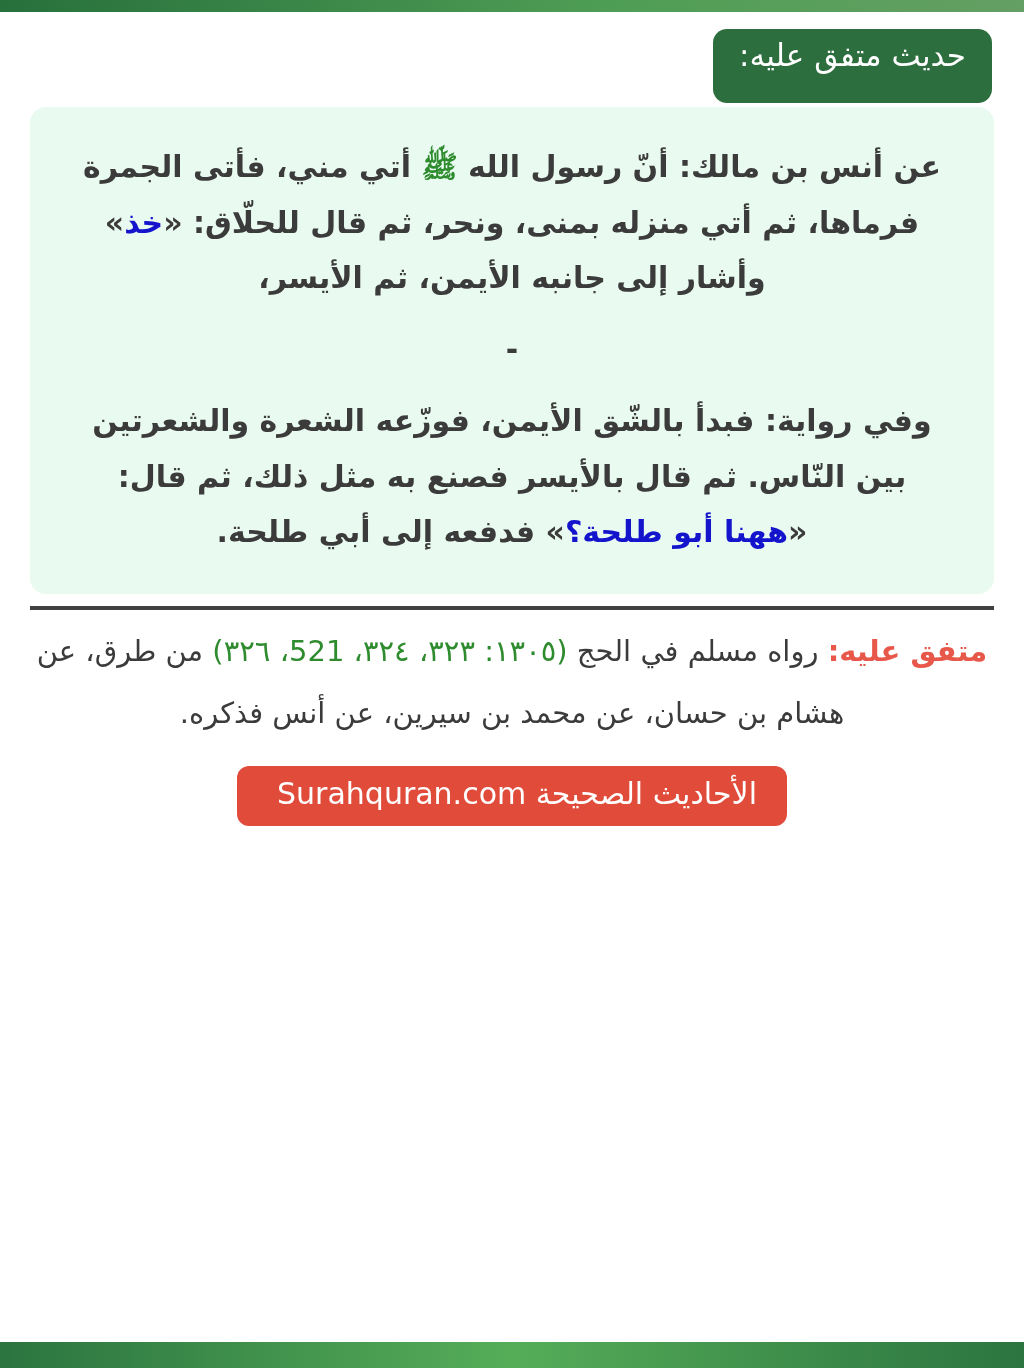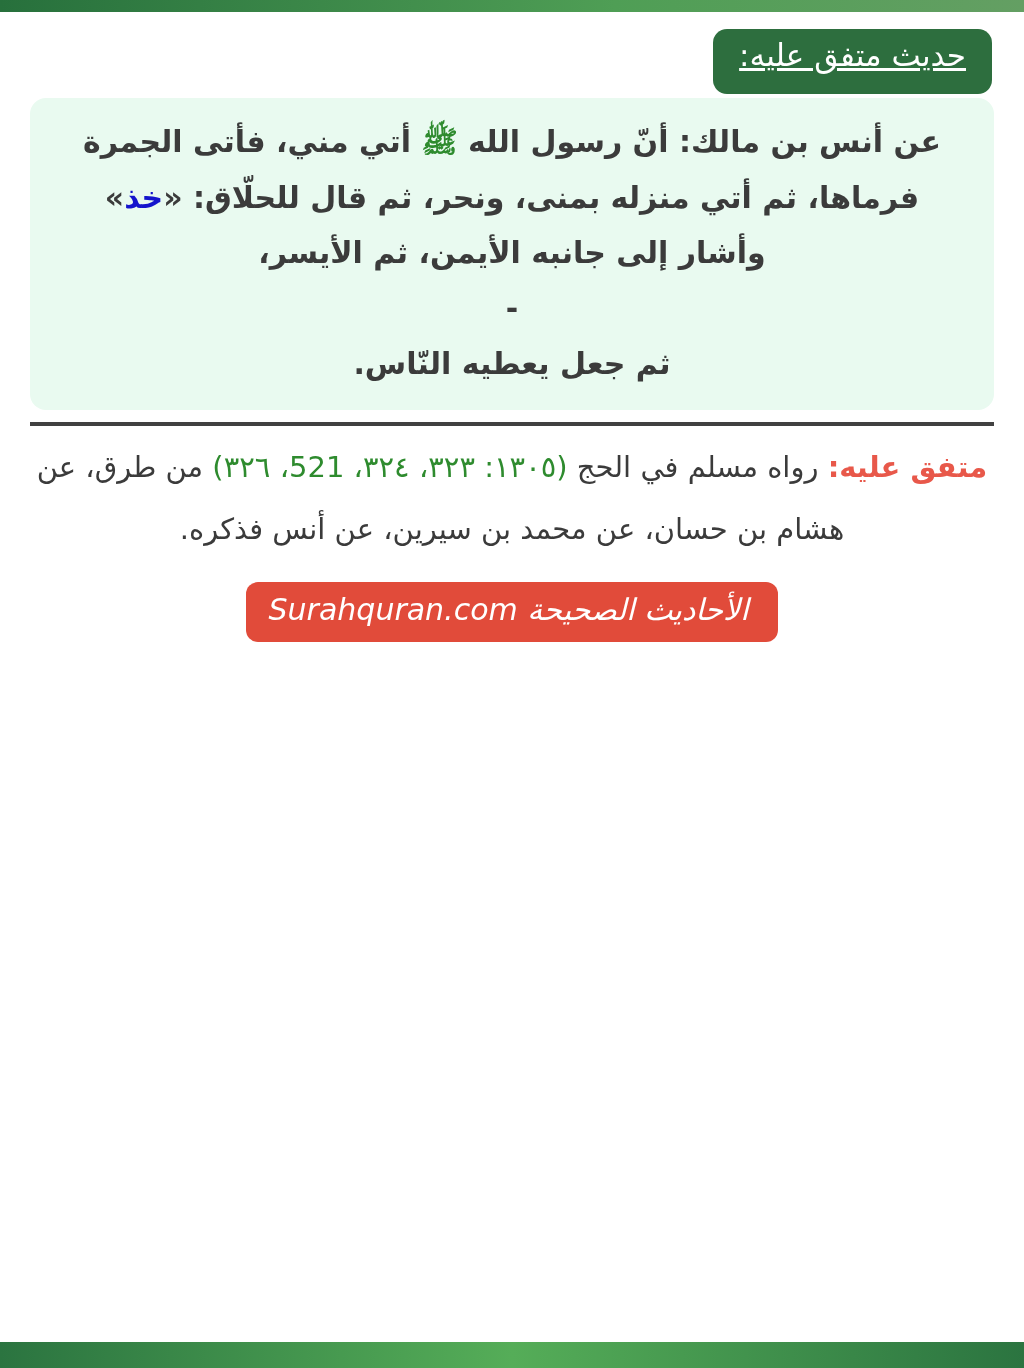--- a/index.html
+++ b/index.html
@@ -31,37 +31,36 @@
   }
   .header-row{
     display:flex;
     justify-content:flex-start; 
     padding:17px 32px 0 32px;
   }
   .header-badge{
     background:var(--header-green);
     color:#ffffff;
     font-size:31px;
-    padding:8px 26px 20px 26px;
+    padding:8px 26px 29px 26px;
     border-radius:14px;
     line-height:1.2;
-    text-decoration:underline;
   }
   .hadith-box{
     margin:4px 30px 0 30px;
     background:var(--box-bg);
     border-radius:16px;
     padding:16px 30px 18px 30px;
     text-align:center;
     font-size:30px;
     font-weight:bold;
     line-height:1.85;
     color:var(--text-dark);
   }
-  .hadith-box p{margin:0;}
+  .hadith-box p{margin:16px;}
   .seg-dark{color:var(--text-dark);}
   .seg-blue{color:var(--blue);}
   .seg-green{color:var(--green);}
   .seg-red{color:var(--red);font-weight:bold;}
   .divider{
     border:none;
     border-top:4px solid #414141;
     margin:12px 30px 0 30px;
   }
   .footer-note{
@@ -74,24 +73,23 @@
   }
   .banner-row{
     display:flex;
     justify-content:center;
     margin-top:22px;
   }
   .site-banner{
     background:var(--banner-red);
     color:#ffffff;
     font-size:30px;
-    padding:9px 30px 13px 23px;
+    padding:9px 30px 13px 40px;
     border-radius:12px;
     line-height:1.25;
-    font-style:italic;
   }
   .bottom-bar{
     margin-top:auto;
     height:26px;
     width:100%;
     background:linear-gradient(to left,#2b7440 0%,#55ad58 50%,#2b7440 100%);
     flex:0 0 auto;
   }
 </style>
 </head>
@@ -99,21 +97,21 @@
 
 <div class="top-bar"></div>
 
 <div class="header-row">
   <div class="header-badge">حديث متفق عليه:</div>
 </div>
 
 <div class="hadith-box">
     <p><span class="seg-dark">عن أنس بن مالك: أنّ رسول الله </span><span class="seg-green">ﷺ</span><span class="seg-dark"> أتي مني، فأتى الجمرة فرماها، ثم أتي منزله بمنى، ونحر، ثم قال للحلّاق: «</span><span class="seg-blue">خذ</span><span class="seg-dark">» وأشار إلى جانبه الأيمن، ثم الأيسر،</span></p>
     <p><span class="seg-dark">-</span></p>
-    <p><span class="seg-dark">ثم جعل يعطيه النّاس.</span></p>
+    <p><span class="seg-dark">وفي رواية: فبدأ بالشّق الأيمن، فوزّعه الشعرة والشعرتين بين النّاس. ثم قال بالأيسر فصنع به مثل ذلك، ثم قال: «</span><span class="seg-blue">ههنا أبو طلحة؟</span><span class="seg-dark">» فدفعه إلى أبي طلحة.</span></p>
   </div>
 
 <hr class="divider">
 
 <div class="footer-note"><span class="seg-red">متفق عليه:</span><span class="seg-dark"> رواه مسلم في الحج </span><span class="seg-green">(١٣٠٥: ٣٢٣، ٣٢٤، 521، ٣٢٦)</span><span class="seg-dark"> من طرق، عن هشام بن حسان، عن محمد بن سيرين، عن أنس فذكره.</span></div>
 
 <div class="banner-row">
   <div class="site-banner">الأحاديث الصحيحة Surahquran.com</div>
 </div>
 

